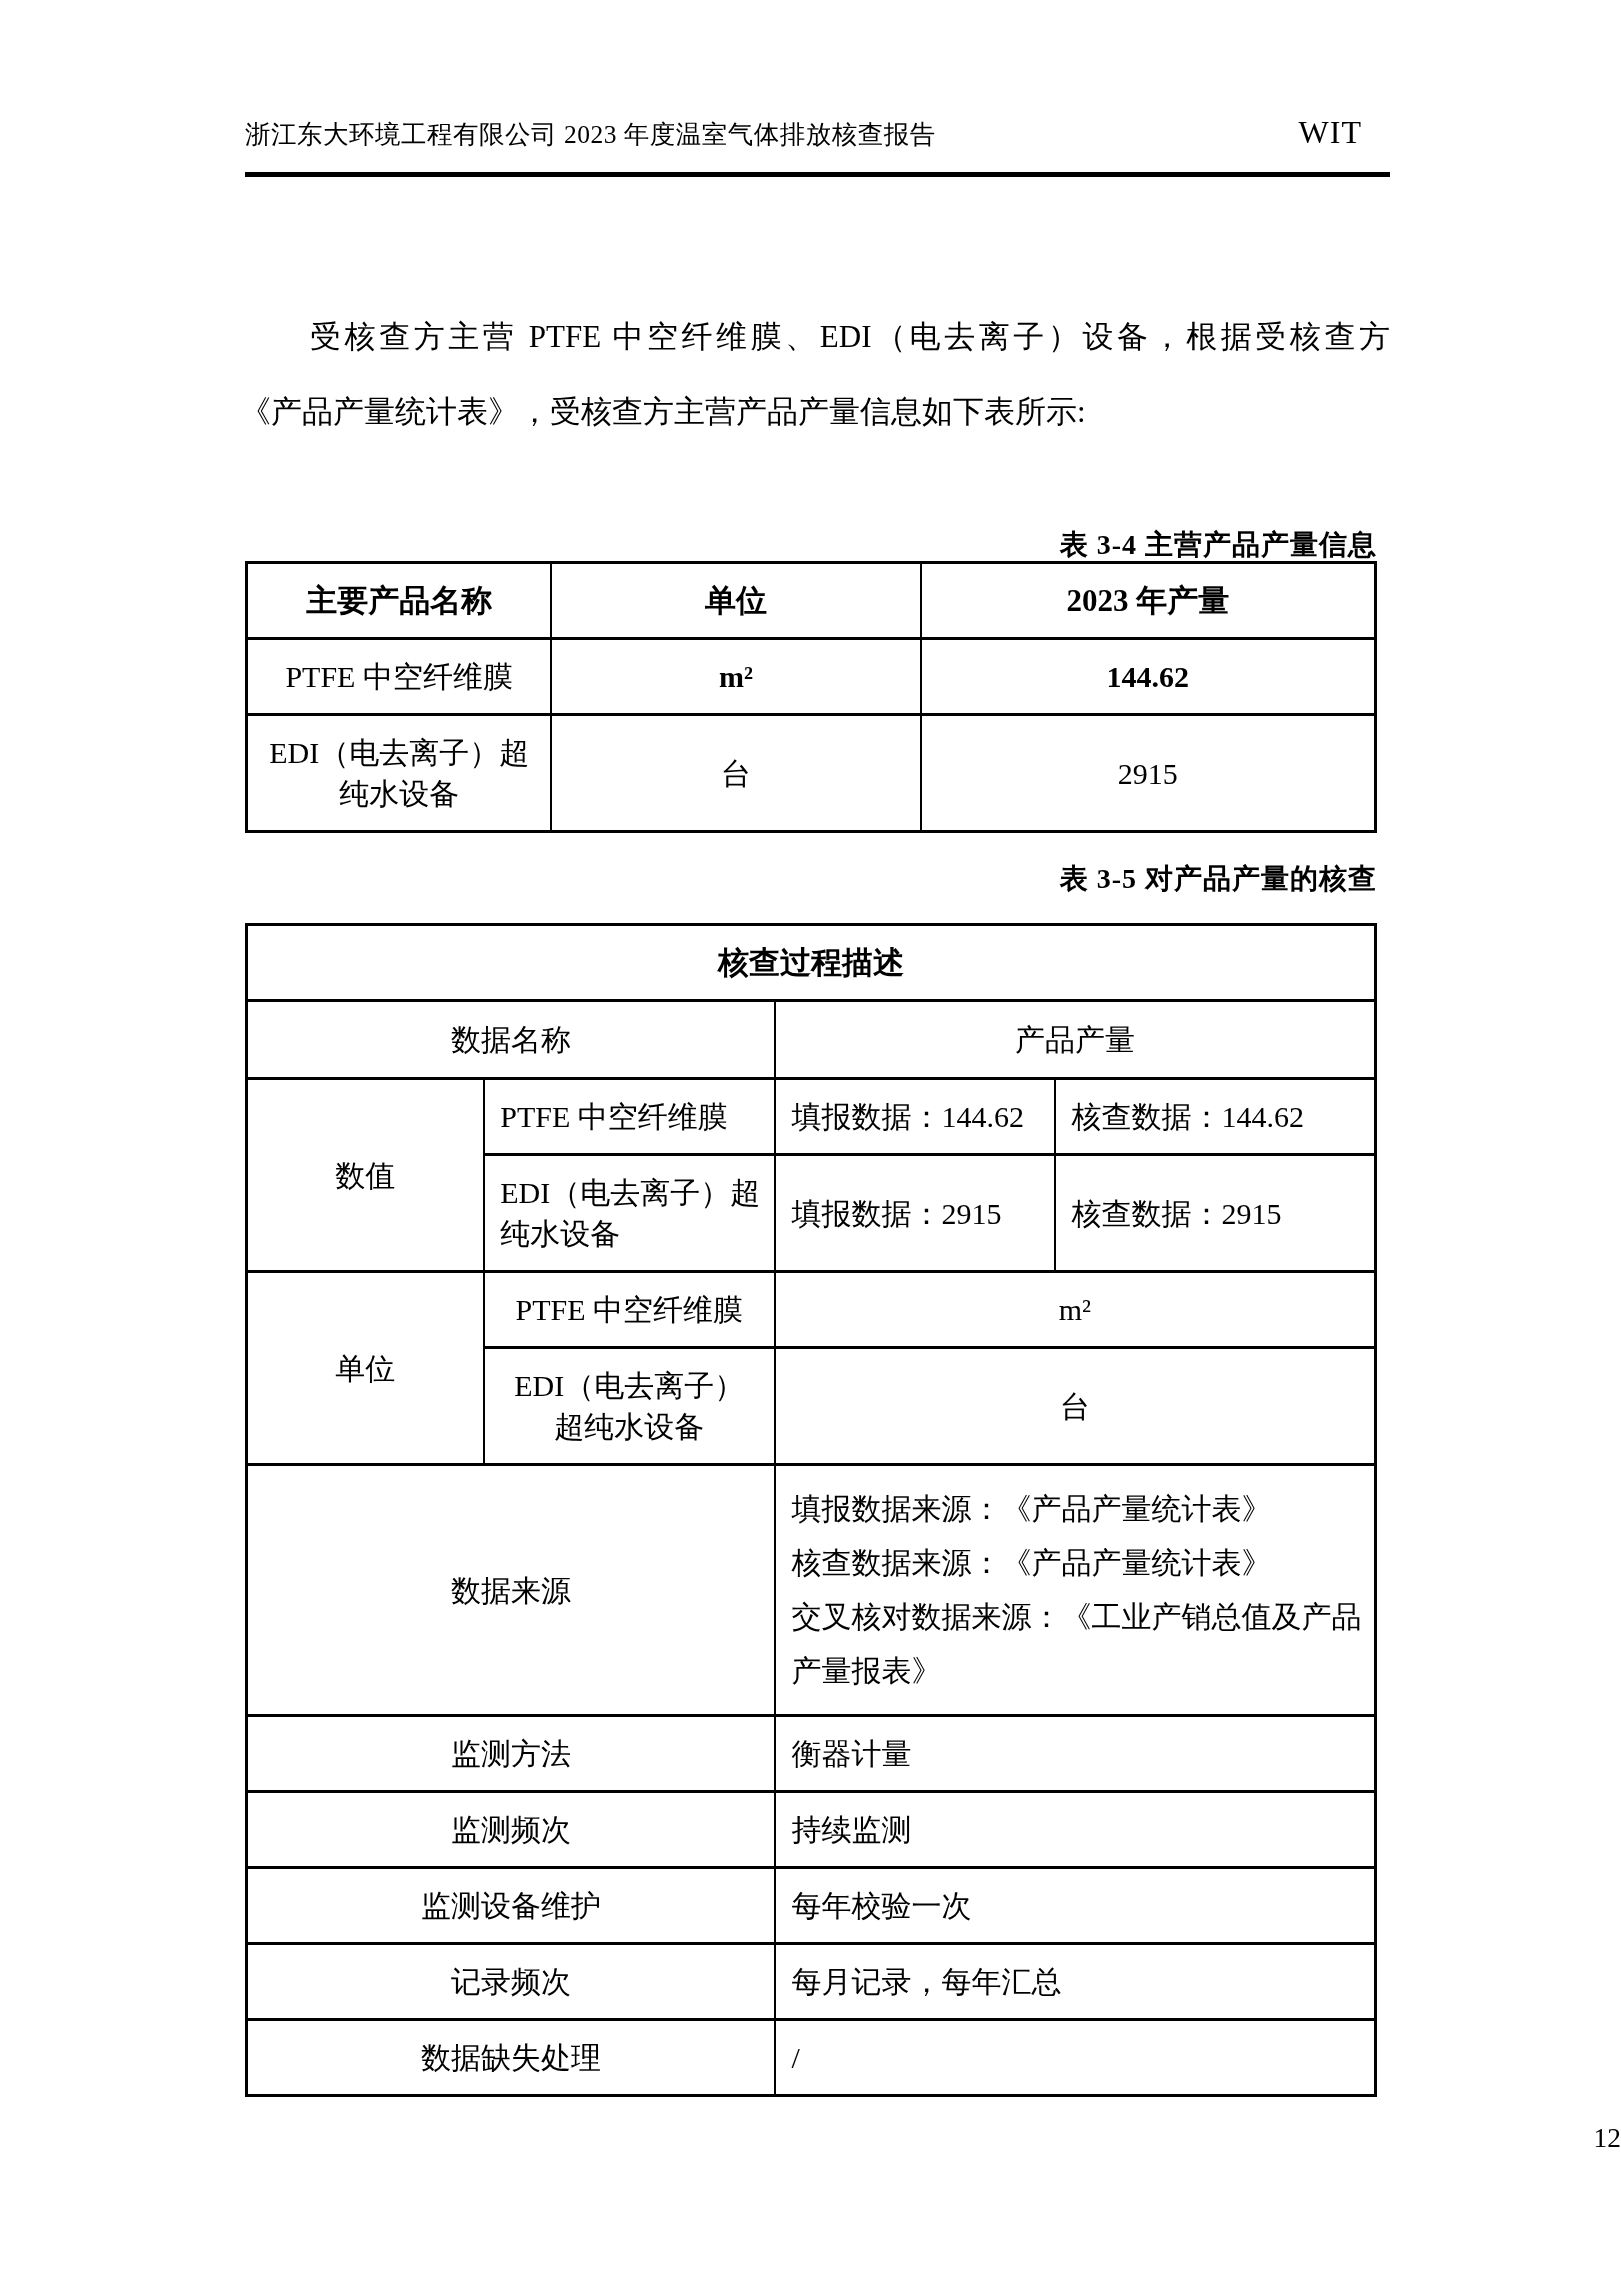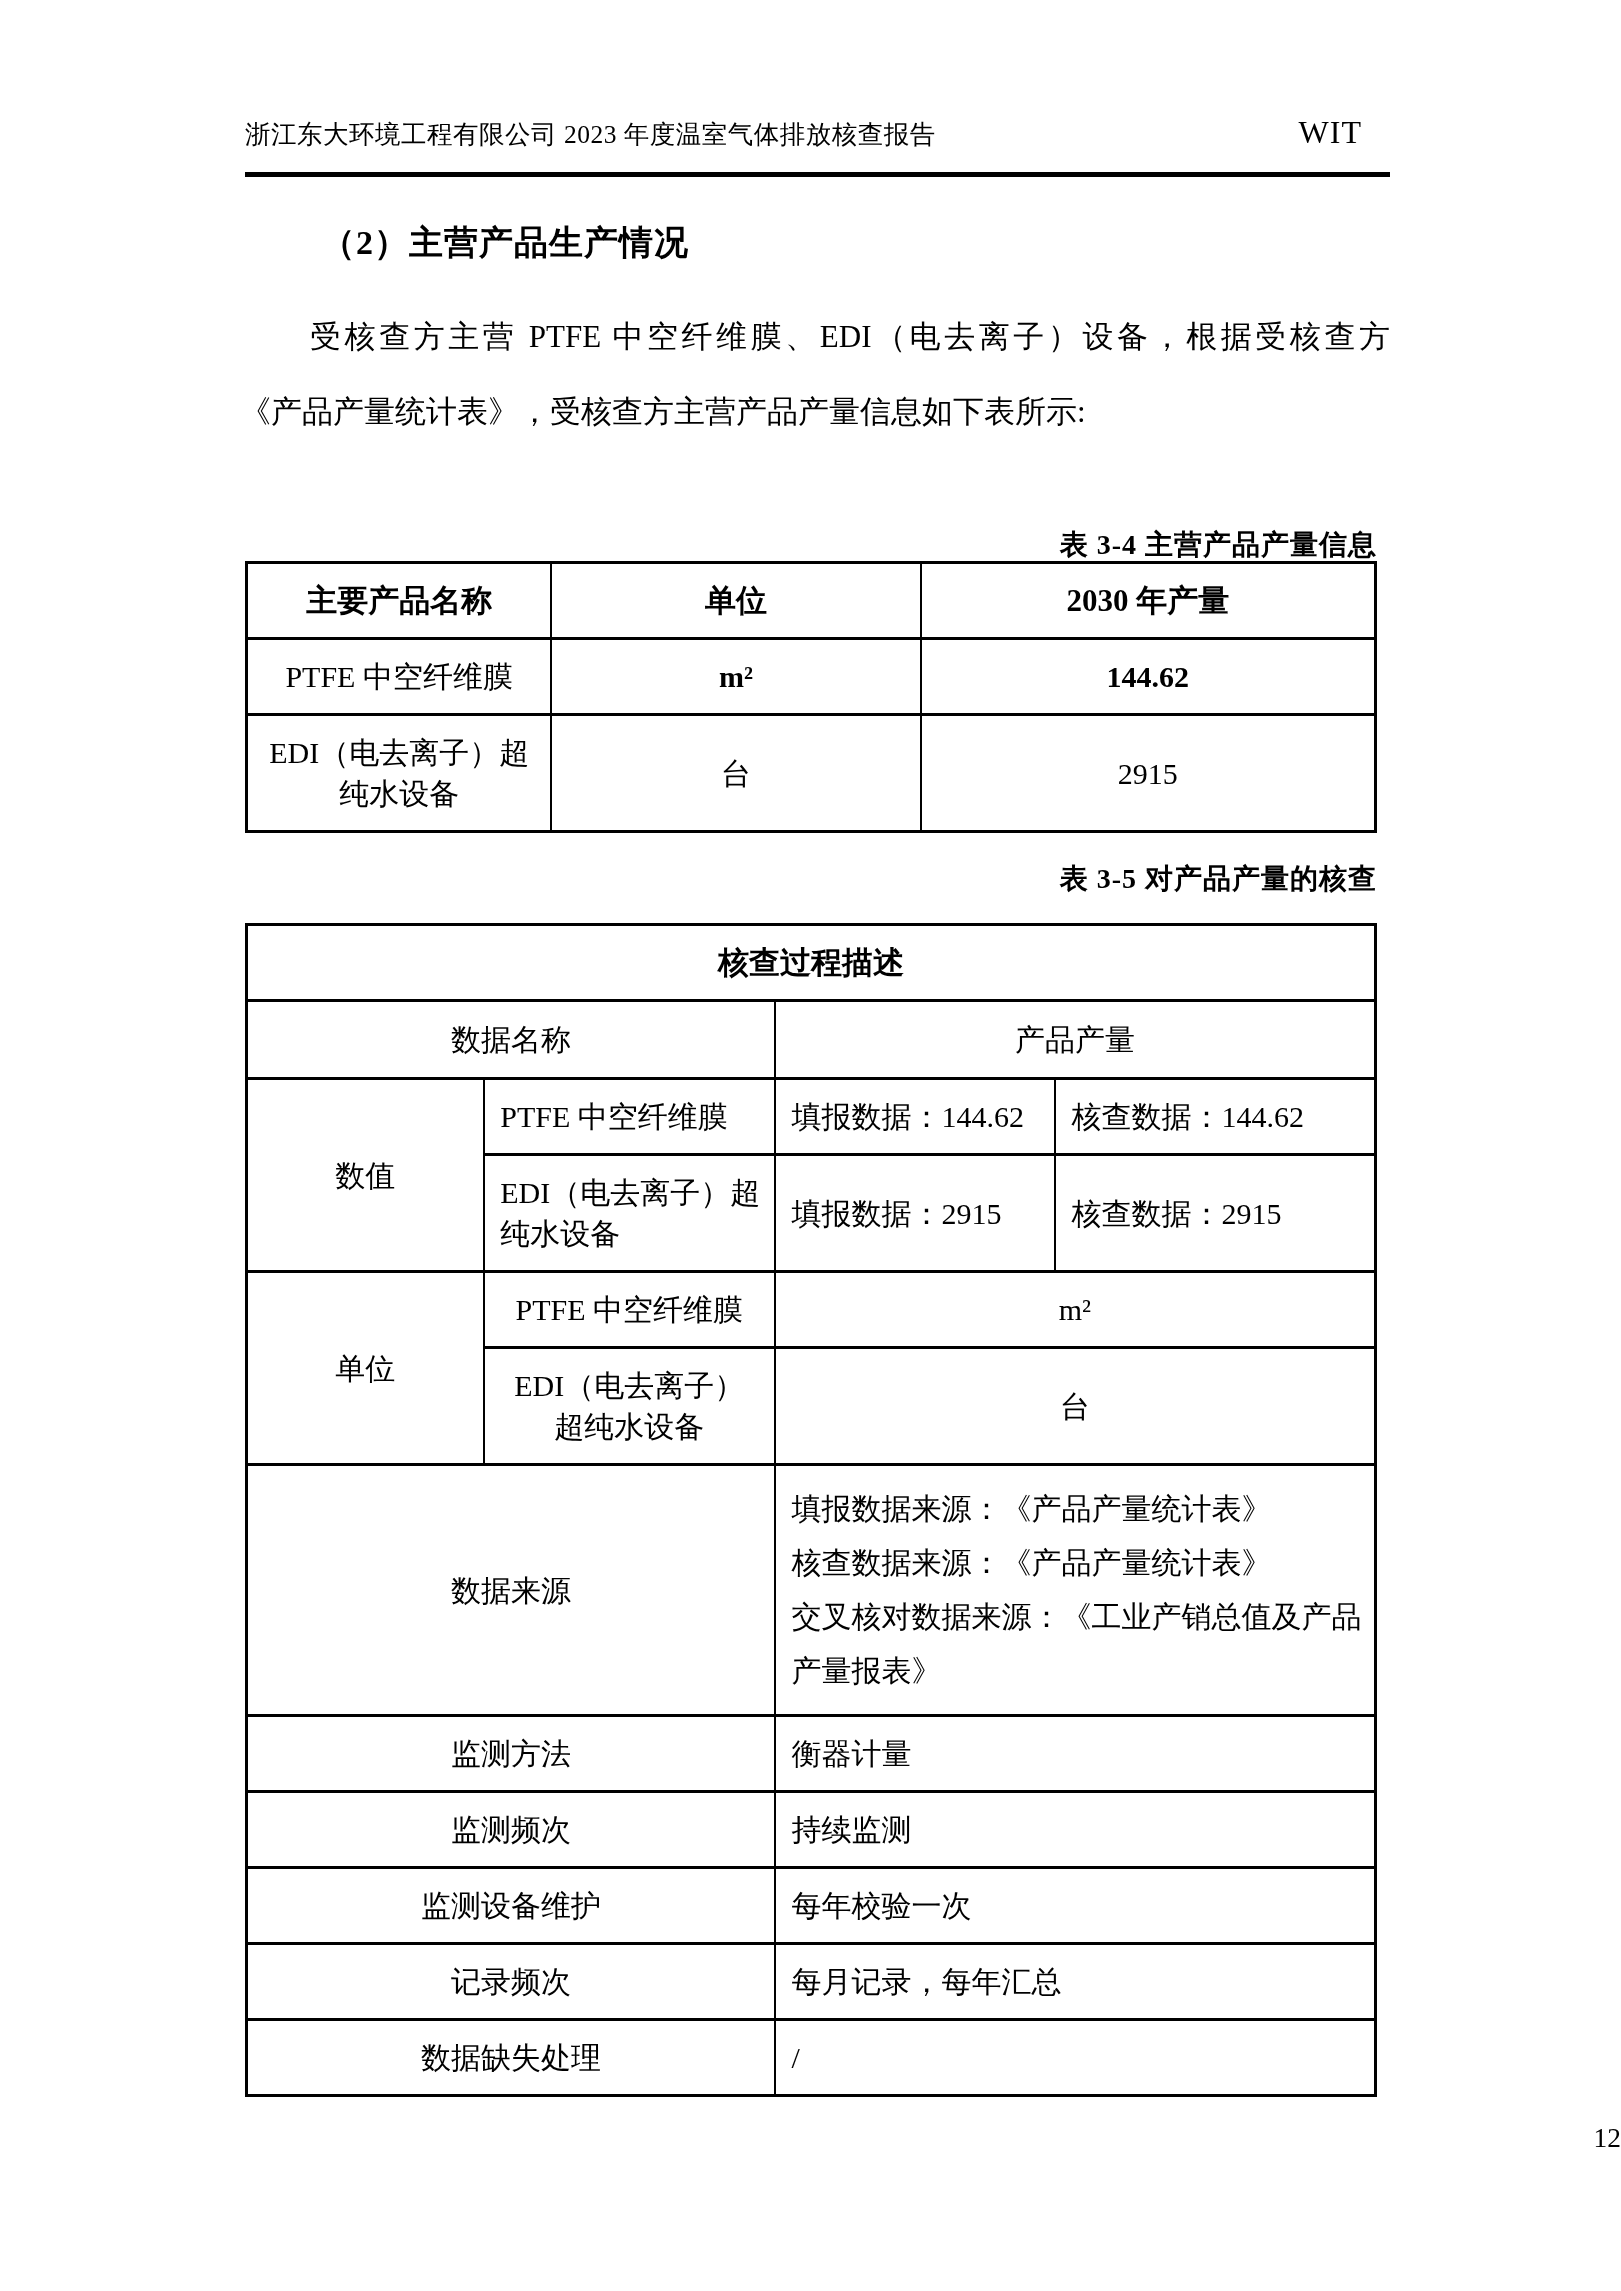--- a/index.html
+++ b/index.html
@@ -128,36 +128,35 @@
 <body>
 
 <div class="page">
 
   <div class="header-bar">
     <span class="header-title">浙江东大环境工程有限公司 2023 年度温室气体排放核查报告</span>
     <span class="header-logo">WIT</span>
   </div>
   <div class="header-rule"></div>
 
-  <div class="section-heading">（2）主营产品生产情况</div>
   <div class="para-line1">受核查方主营 PTFE 中空纤维膜、EDI（电去离子）设备，根据受核查方</div>
   <div class="para-line2">《产品产量统计表》，受核查方主营产品产量信息如下表所示:</div>
 
   <div class="tbl-title t34-title">表 3-4 主营产品产量信息</div>
   <table class="doc" id="table34">
     <colgroup>
         <col style="width:27%">
         <col style="width:32.7%">
         <col style="width:40.3%">
       </colgroup>
     <tbody>
         <tr style="height:62px">
       <td class="hdr">主要产品名称</td>
       <td class="hdr">单位</td>
-      <td class="hdr">2030 年产量</td>
+      <td class="hdr">2023 年产量</td>
     </tr>
     <tr style="height:61px">
       <td>PTFE 中空纤维膜</td>
       <td class="bold">m²</td>
       <td class="bold">144.62</td>
     </tr>
     <tr style="height:86px">
       <td>EDI（电去离子）超纯水设备</td>
       <td>台</td>
       <td>2915</td>

